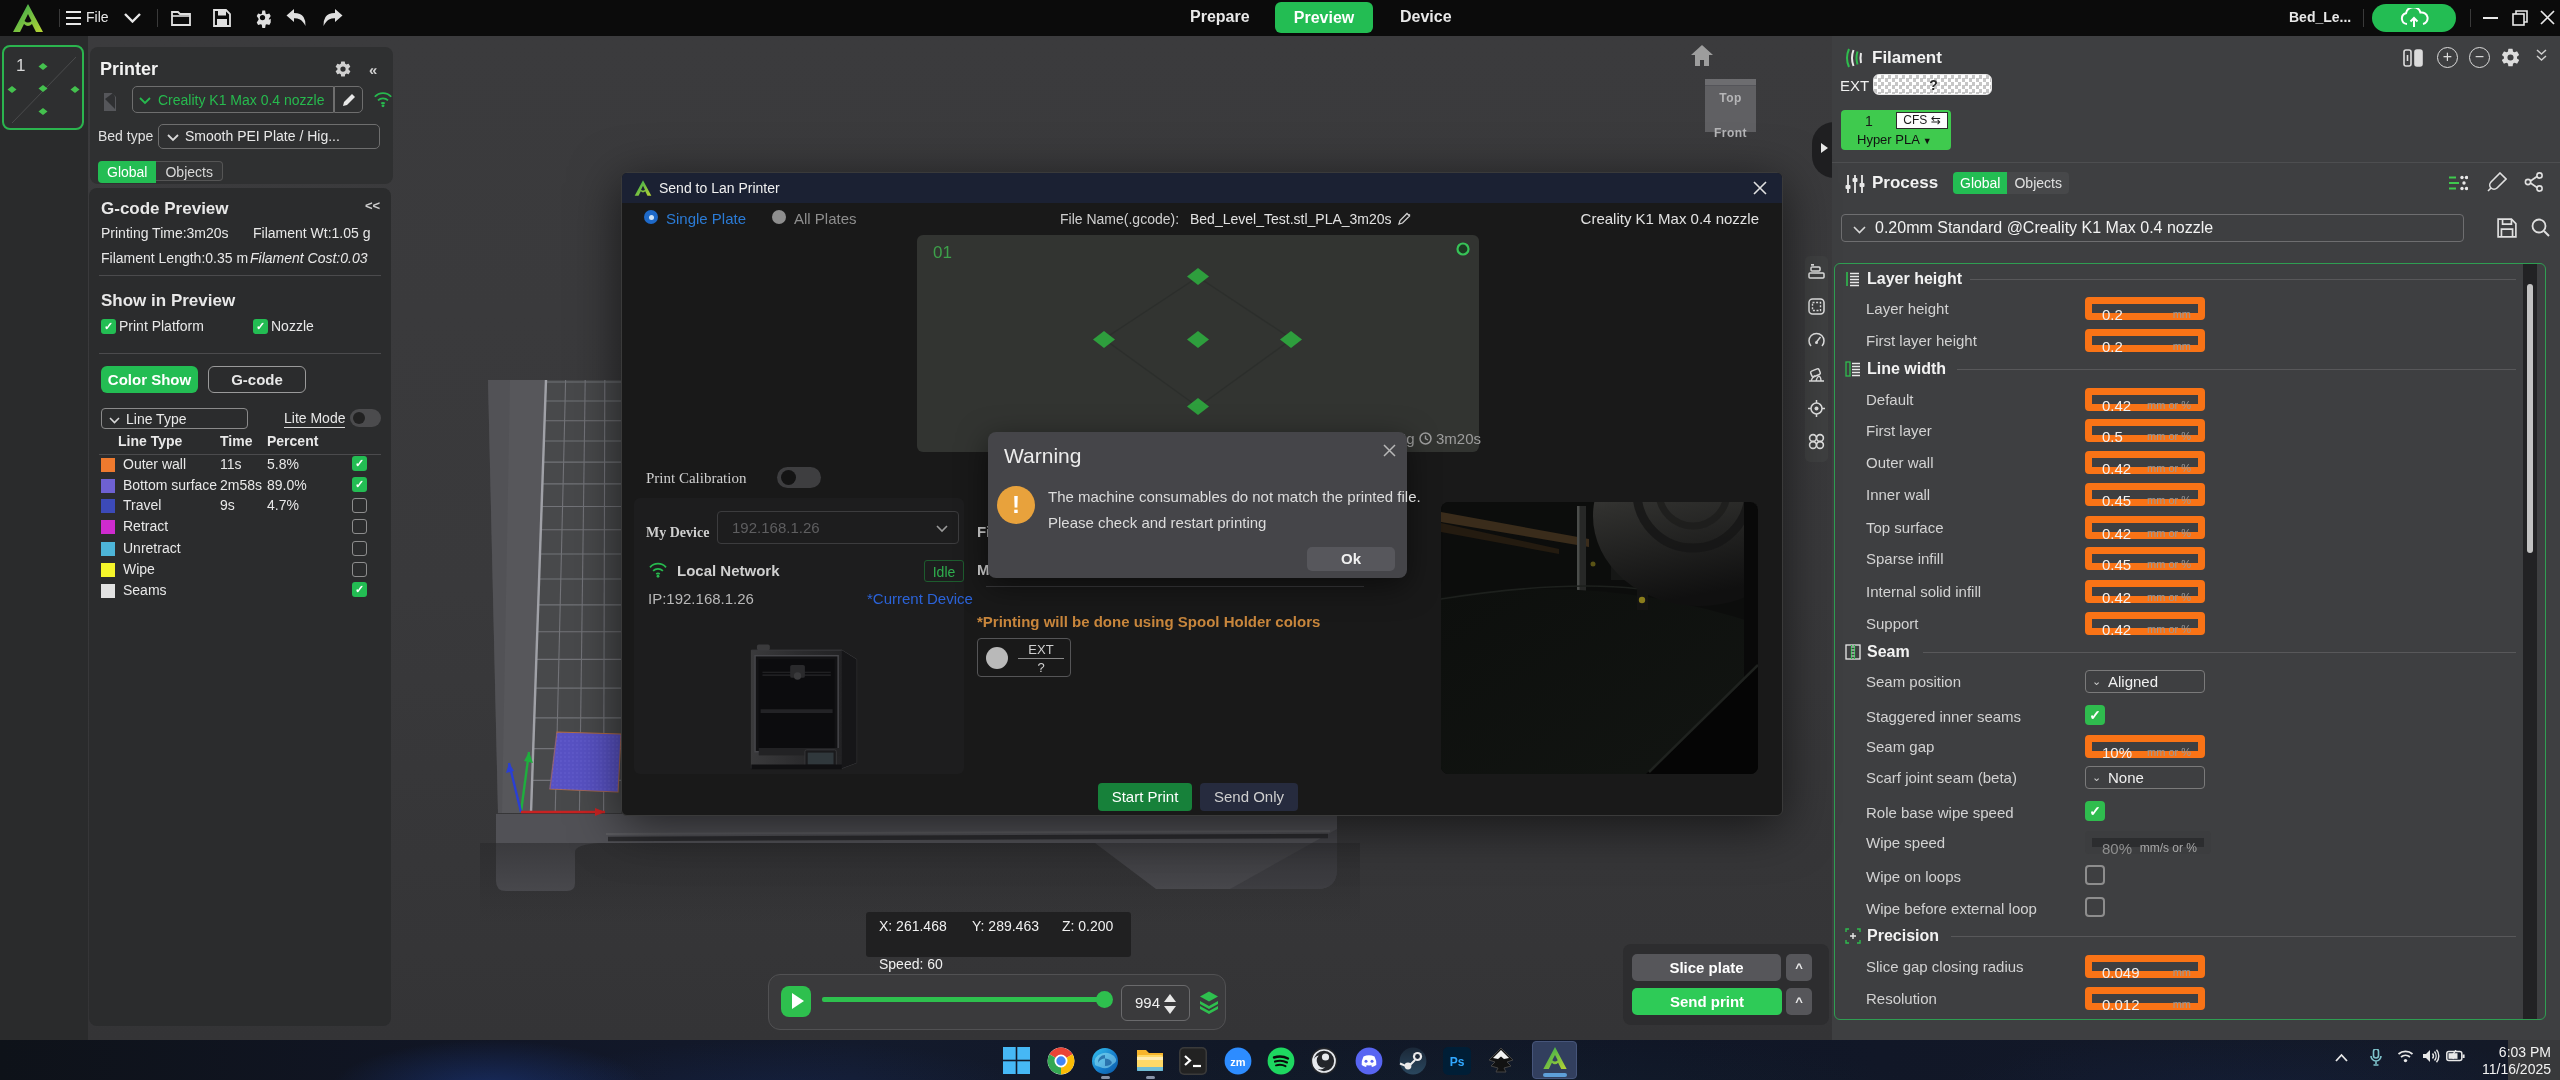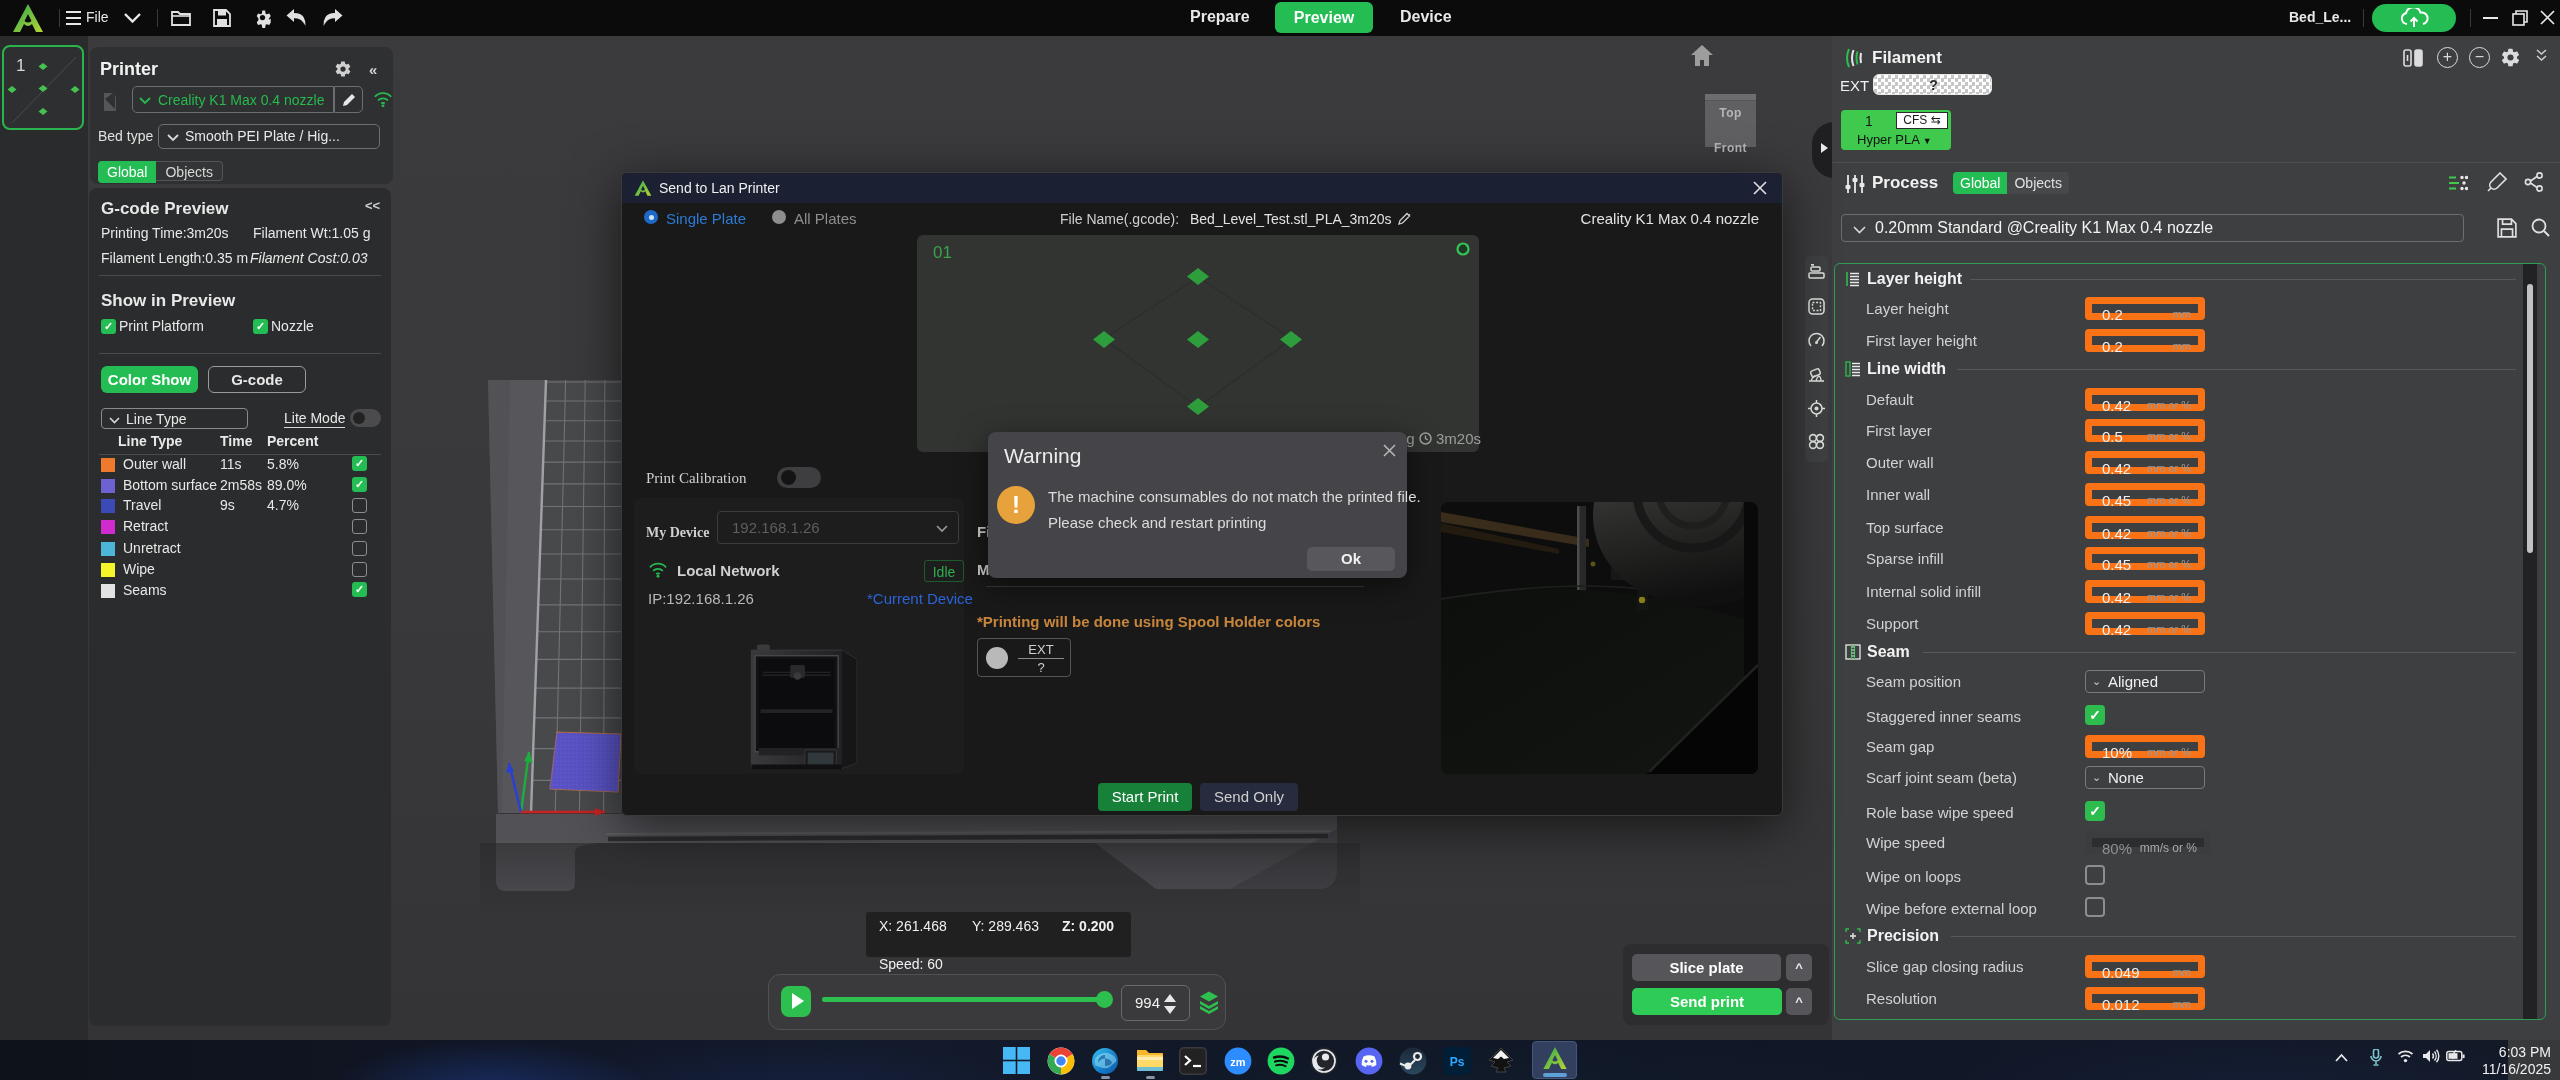--- a/index.html
+++ b/index.html
@@ -276,21 +276,21 @@
         <path d="M69 383 l-3 10 l8 -2 z" stroke="none" fill="#2a3fd4"></path>
       <path d="M81 432 L165 432" stroke="#c82222"></path>
         <path d="M165 432 l-10 -4 l0 8 z" stroke="none" fill="#c82222"></path>
     </g>
   </svg>
 
   <svg class="abs" style="left:1690px;top:44px" width="24" height="23" viewBox="0 0 24 23">
       <path d="M12 1 L23 11 H19 V22 H14 V16 H10 V22 H5 V11 H1 Z" fill="#9d9d9d"></path>
     </svg>
 
-  <div class="abs" style="left:1705px;top:94px;width:51px;height:53px;background:#606063;">
+  <div class="abs" style="left:1705px;top:79px;width:51px;height:53px;background:#606063;">
     <div class="abs" style="left:0;top:0;width:51px;height:7px;background:#6d6d70;border-bottom:1px solid #55555a;"></div>
     <div class="abs" style="left:0;top:12px;width:51px;text-align:center;color:#b5b5b7;font-size:12px;font-weight:bold;letter-spacing:.5px;">Top</div>
     <div class="abs" style="left:0;top:47px;width:51px;text-align:center;color:#b5b5b7;font-size:12px;font-weight:bold;letter-spacing:.5px;">Front</div>
   </div>
 
   <div class="abs" style="left:1812px;top:122px;width:22px;height:56px;background:#1f1f21;border-radius:56px 0 0 56px;"></div>
   <div class="abs" style="left:1821px;top:143px;width:0;height:0;border-left:7px solid #e8e8e8;border-top:5px solid transparent;border-bottom:5px solid transparent;"></div>
 
   <div class="abs" style="left:1805px;top:256px;width:23px;height:206px;background:#3f4041;border-radius:5px;">
     <svg class="abs" style="left:3px;top:8px" width="17" height="15" viewBox="0 0 17 15">
@@ -744,21 +744,21 @@
         <path d="M1 1 L12 12 M12 1 L1 12" stroke="#b8b8b8" stroke-width="1.5"></path>
       </svg>
     <div class="abs" style="left:9px;top:54px;width:38px;height:38px;border-radius:50%;background:#e8a23c;color:#fff;text-align:center;line-height:38px;font-size:24px;font-weight:bold;">!</div>
     <div class="abs" style="left:60px;top:52px;width:370px;color:#dcdcdc;font-size:15px;line-height:25.5px;white-space:nowrap;">The machine consumables do not match the printed file.<br>Please check and restart printing</div>
     <div class="abs" style="left:319px;top:115px;width:88px;height:24px;background:#57575c;border-radius:5px;color:#f0f0f0;font-size:15px;font-weight:bold;text-align:center;line-height:24px;">Ok</div>
   </div>
 
   <div class="abs" style="left:866px;top:912px;width:265px;height:45px;background:#202021;border-radius:3px;color:#f0f0f0;font-size:14px;">
     <div class="abs" style="left:13px;top:6px;">X: 261.468</div>
     <div class="abs" style="left:106px;top:6px;">Y: 289.463</div>
-    <div class="abs" style="left:196px;top:6px;font-weight:bold;">Z: 0.200</div>
+    <div class="abs" style="left:196px;top:6px;">Z: 0.200</div>
     <div class="abs" style="left:13px;top:36px;margin-top:8px;">Speed: 60</div>
   </div>
   <div class="abs" style="left:768px;top:974px;width:458px;height:56px;background:#3a3a3c;border:1px solid #515153;border-radius:12px;">
     <div class="abs" style="left:12px;top:11px;width:30px;height:31px;background:#2ec04e;border-radius:8px;">
       <div class="abs" style="left:11px;top:7px;width:0;height:0;border-left:12px solid #fff;border-top:8px solid transparent;border-bottom:8px solid transparent;"></div>
     </div>
     <div class="abs" style="left:53px;top:22px;width:283px;height:4.5px;background:#2ec04e;border-radius:2px;"></div>
     <div class="abs" style="left:327px;top:16px;width:17px;height:17px;background:#2ec04e;border-radius:50%;"></div>
     <div class="abs" style="left:352px;top:10px;width:69px;height:36px;border:1px solid #6a6a6c;border-radius:6px;color:#f0f0f0;font-size:15px;line-height:34px;">
       <div class="abs" style="left:13px;top:0;">994</div>

